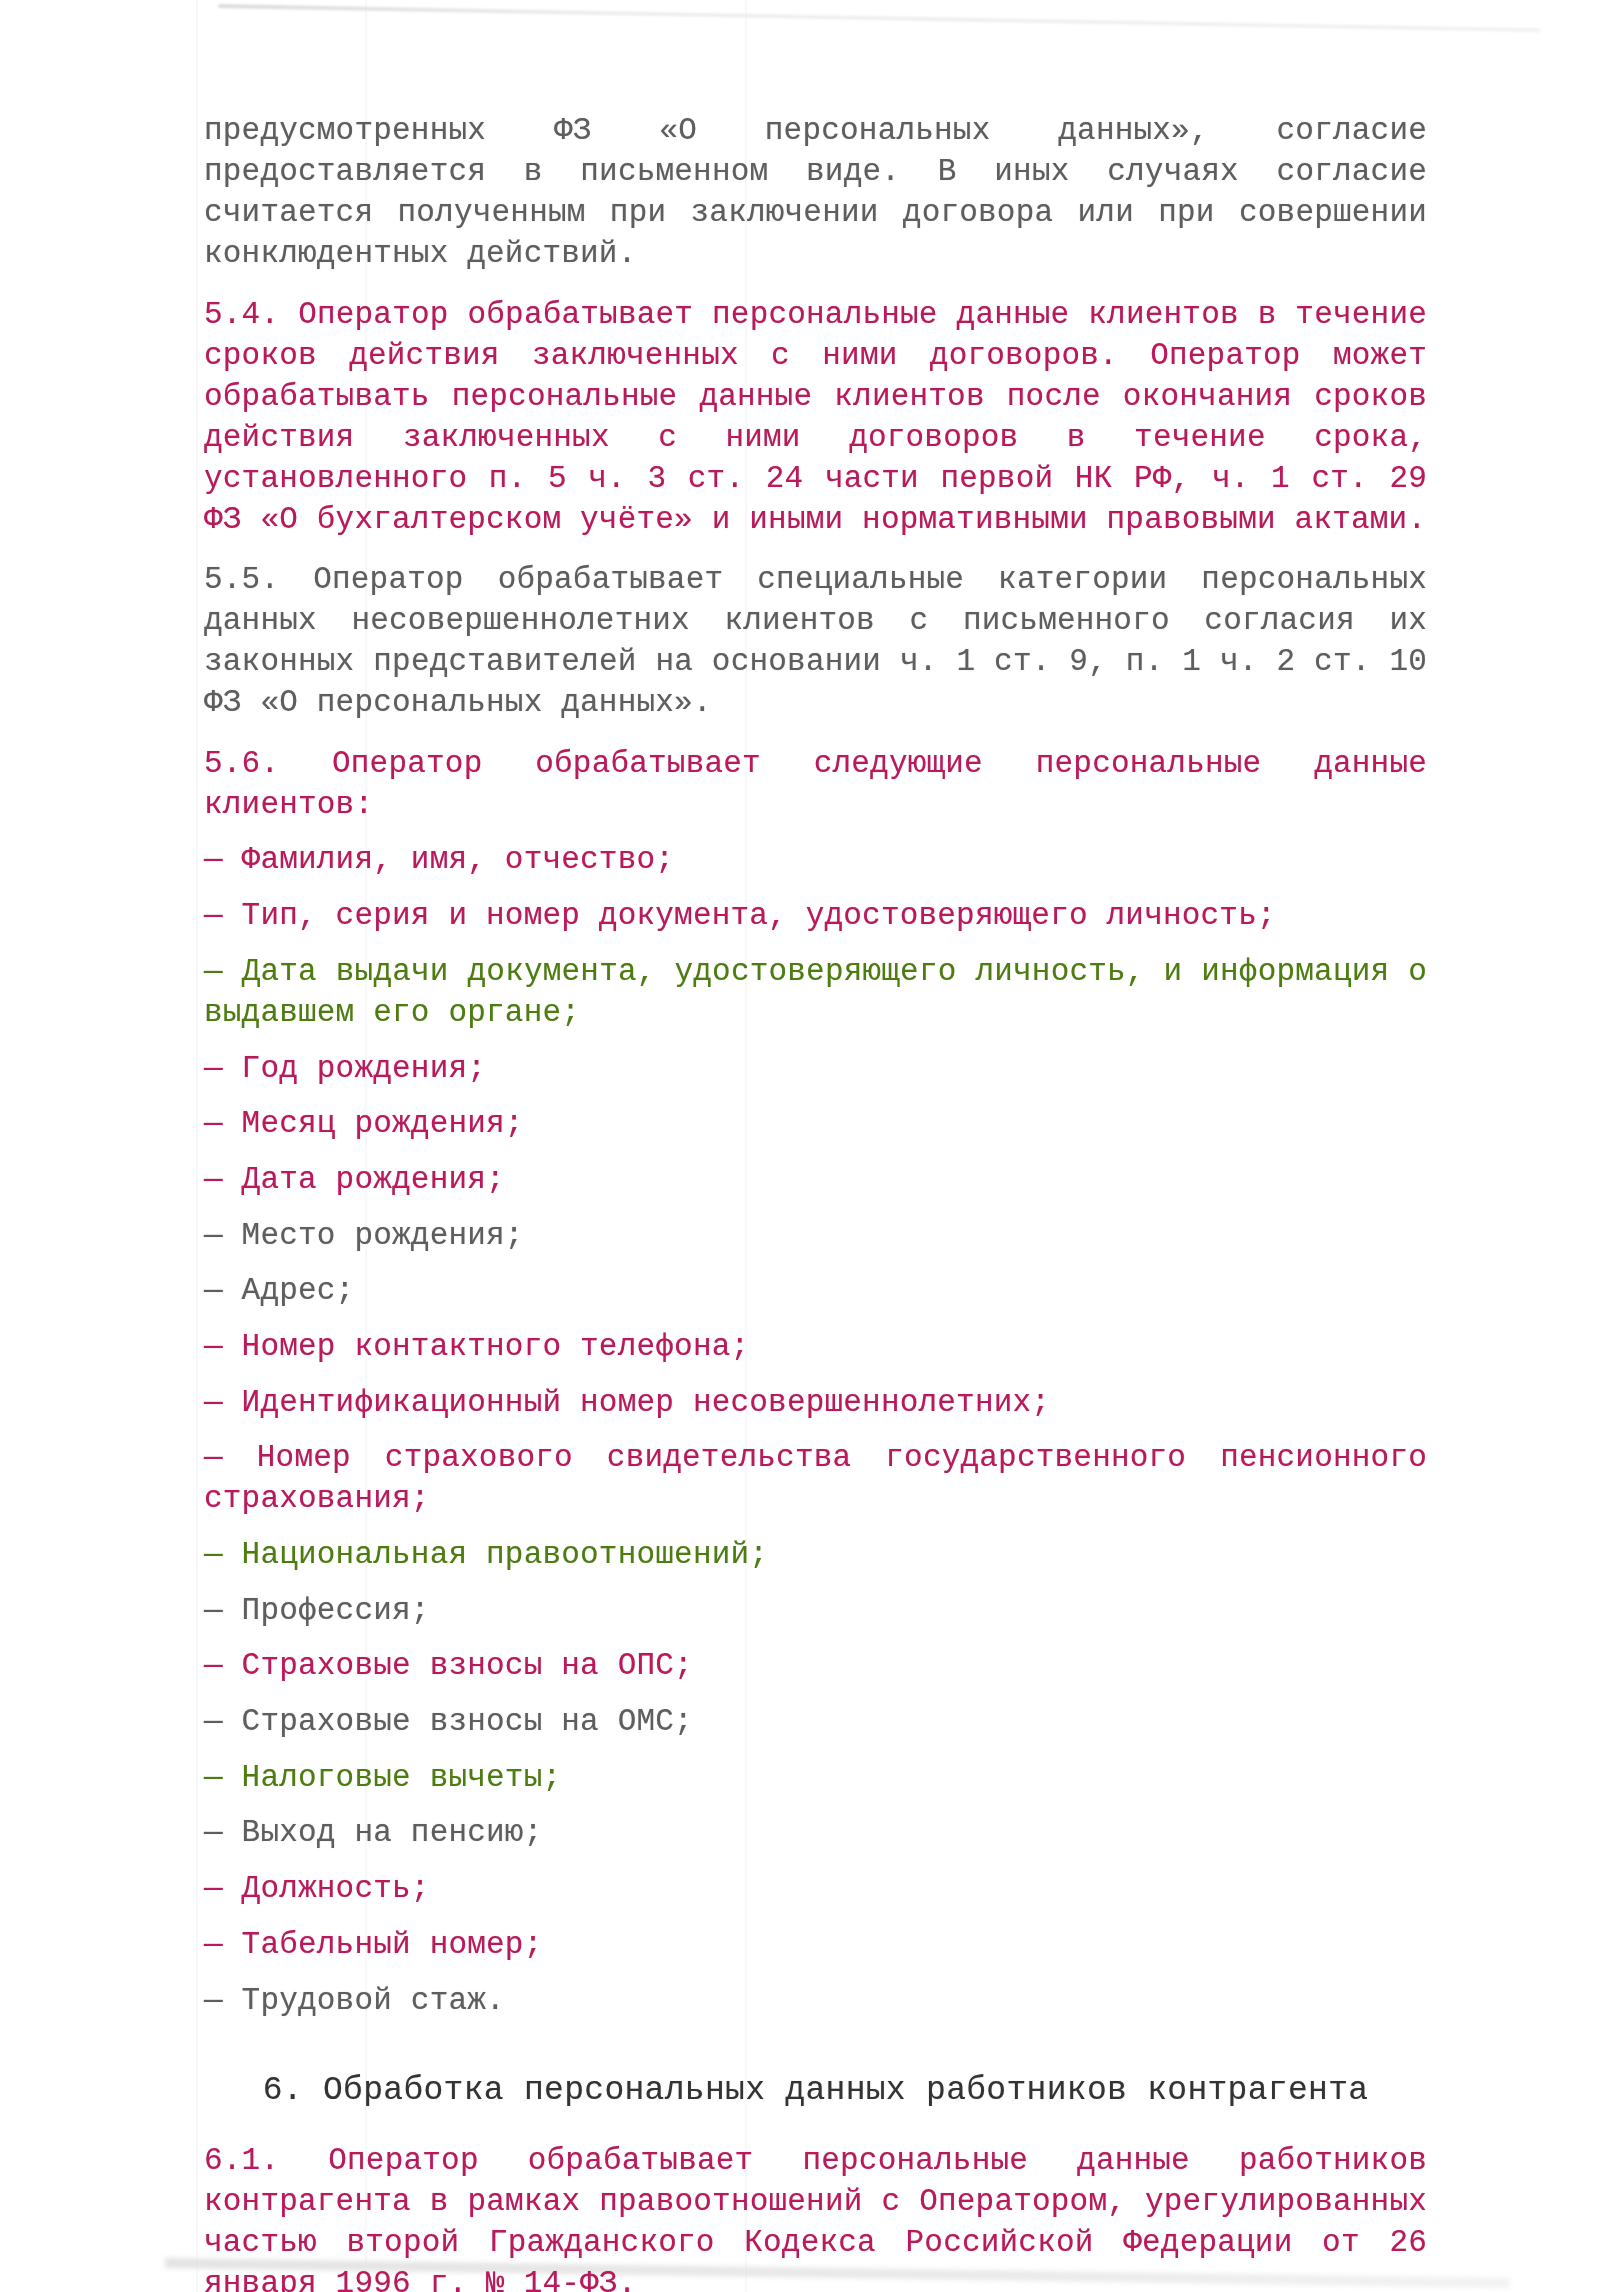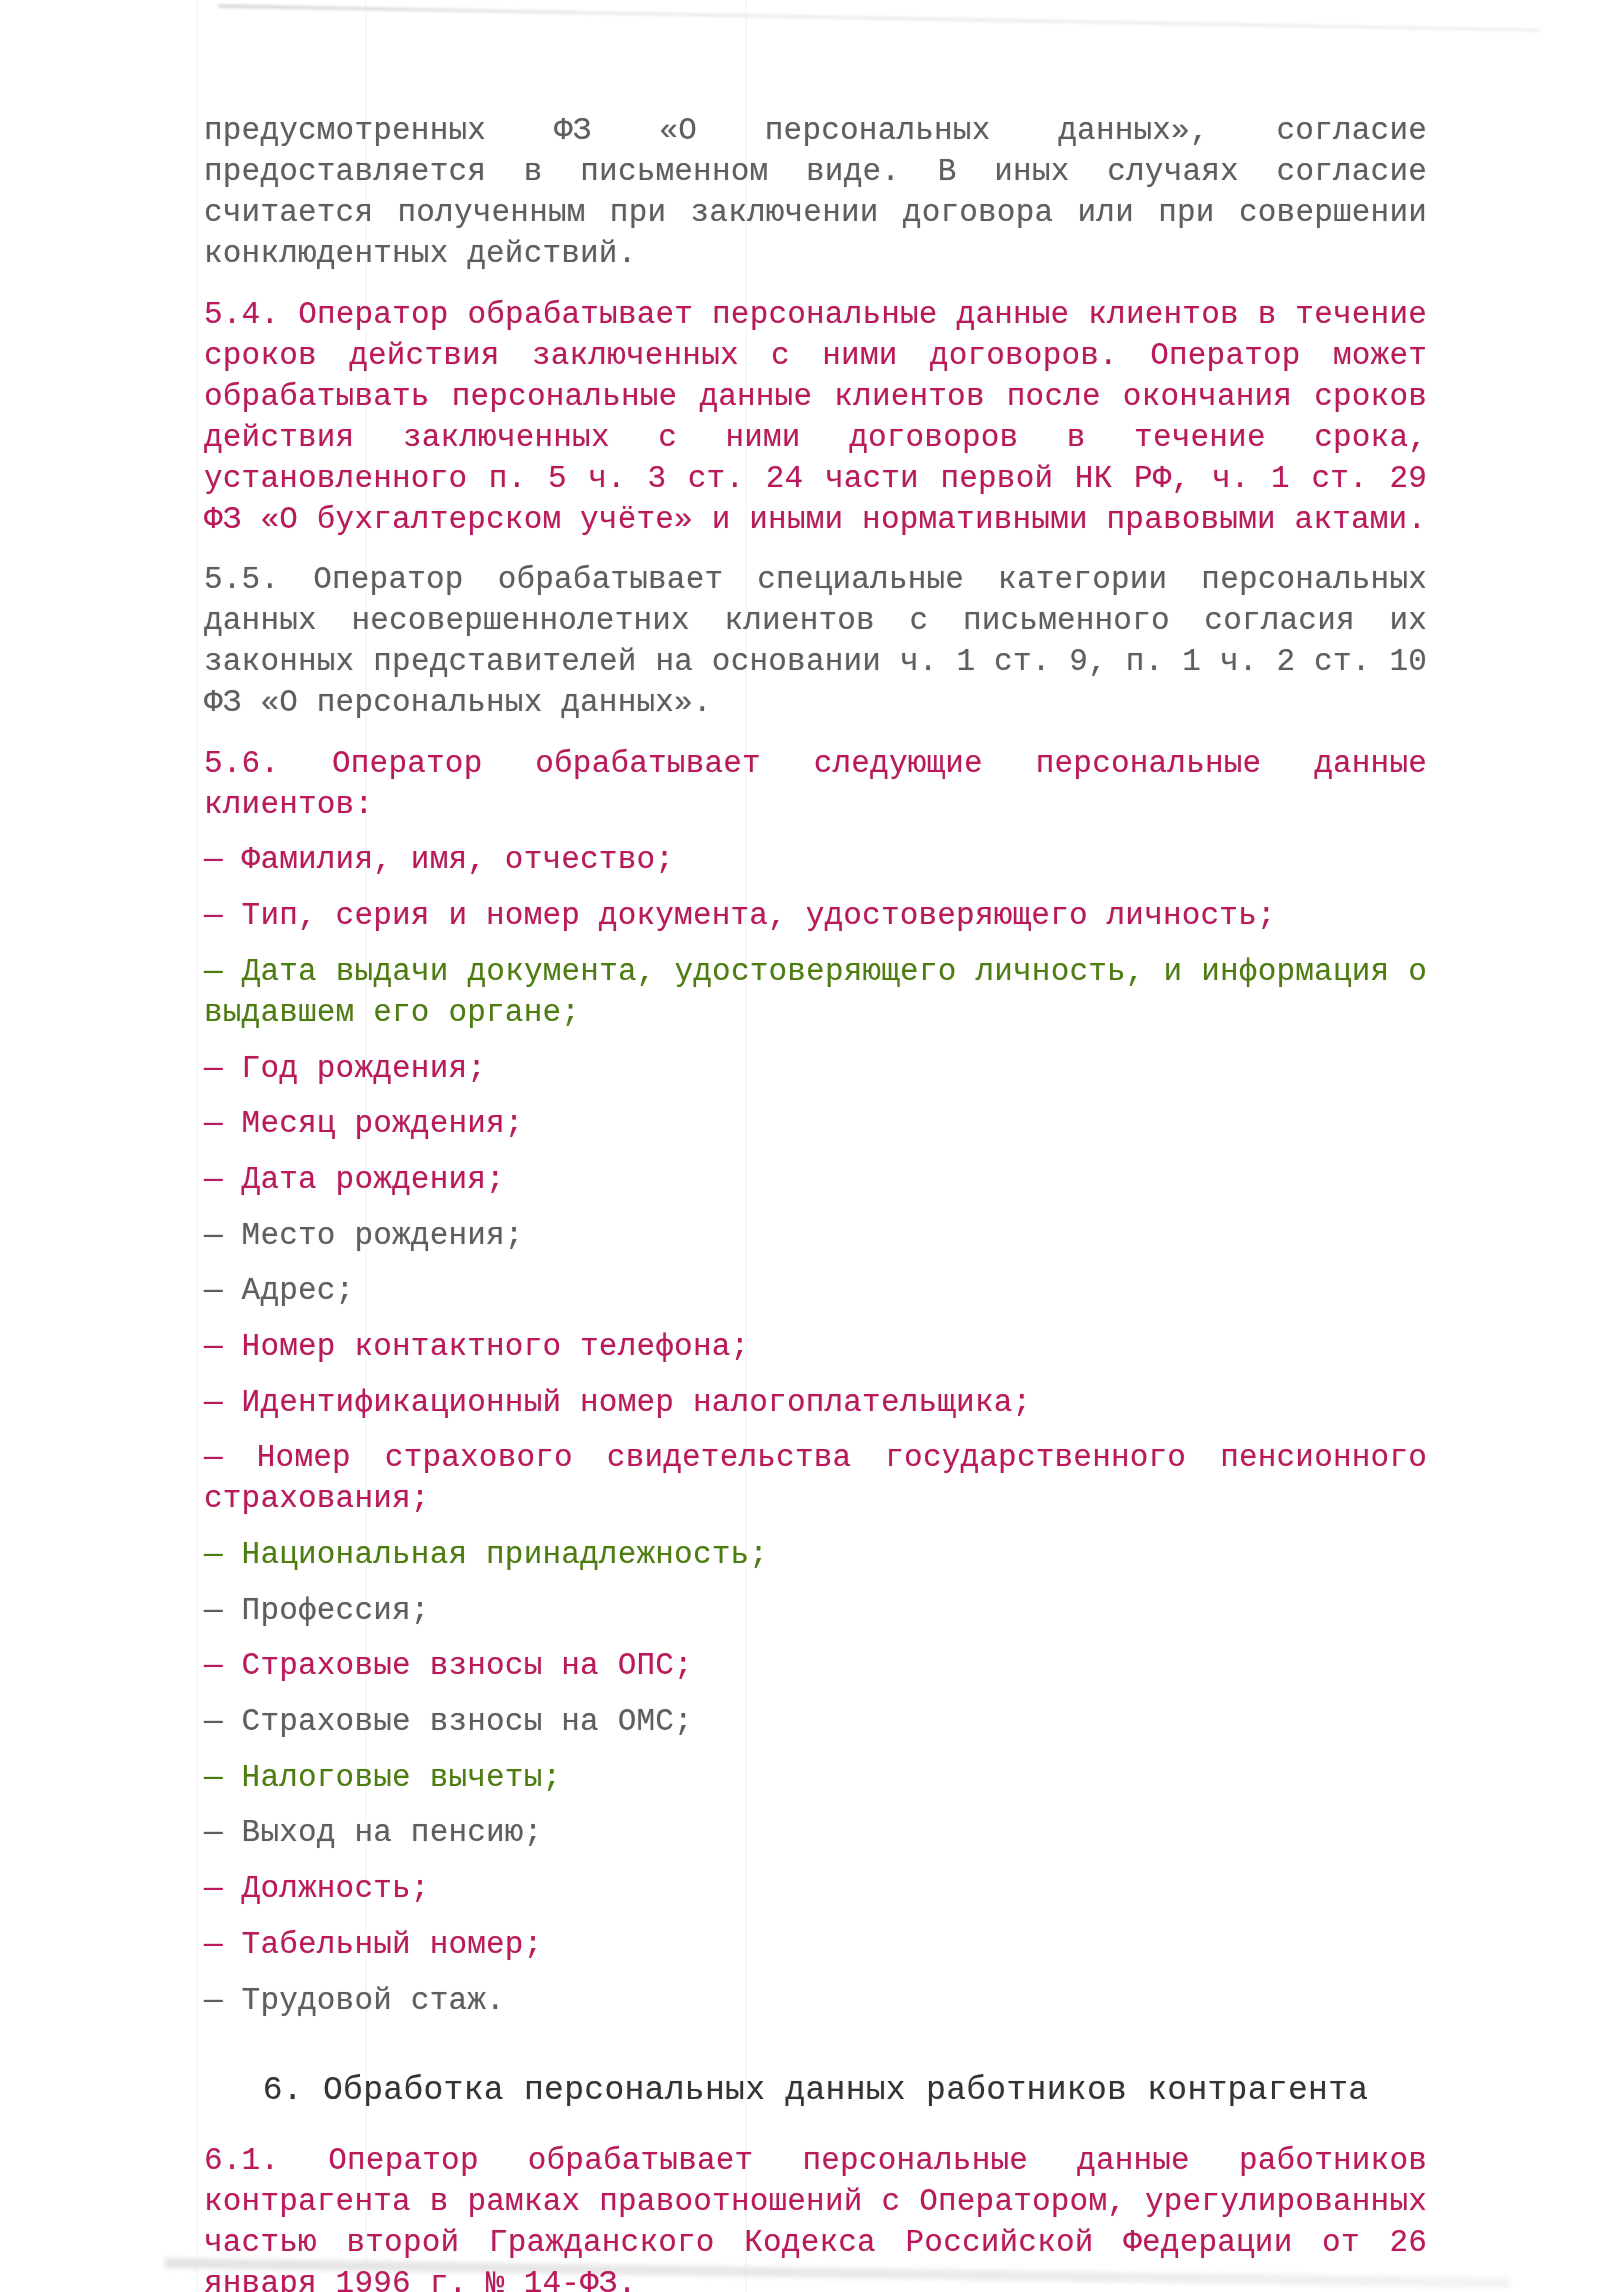--- a/index.html
+++ b/index.html
@@ -83,23 +83,23 @@
 
     <p class="li t-dark">— Фамилия, имя, отчество;</p>
     <p class="li t-dark">— Тип, серия и номер документа, удостоверяющего личность;</p>
     <p class="li t-light">— Дата выдачи документа, удостоверяющего личность, и информация о выдавшем его органе;</p>
     <p class="li t-dark">— Год рождения;</p>
     <p class="li t-dark">— Месяц рождения;</p>
     <p class="li t-dark">— Дата рождения;</p>
     <p class="li t-mid">— Место рождения;</p>
     <p class="li t-mid">— Адрес;</p>
     <p class="li t-dark">— Номер контактного телефона;</p>
-    <p class="li t-dark">— Идентификационный номер налогоплательщика;</p>
+    <p class="li t-dark">— Идентификационный номер несовершеннолетних;</p>
     <p class="li t-dark">— Номер страхового свидетельства государственного пенсионного страхования;</p>
-    <p class="li t-light">— Национальная принадлежность;</p>
+    <p class="li t-light">— Национальная правоотношений;</p>
     <p class="li t-mid">— Профессия;</p>
     <p class="li t-dark">— Страховые взносы на ОПС;</p>
     <p class="li t-mid">— Страховые взносы на ОМС;</p>
     <p class="li t-light">— Налоговые вычеты;</p>
     <p class="li t-mid">— Выход на пенсию;</p>
     <p class="li t-dark">— Должность;</p>
     <p class="li t-dark">— Табельный номер;</p>
     <p class="li t-mid">— Трудовой стаж.</p>
 
     <h2 class="heading">6. Обработка персональных данных работников контрагента</h2>

